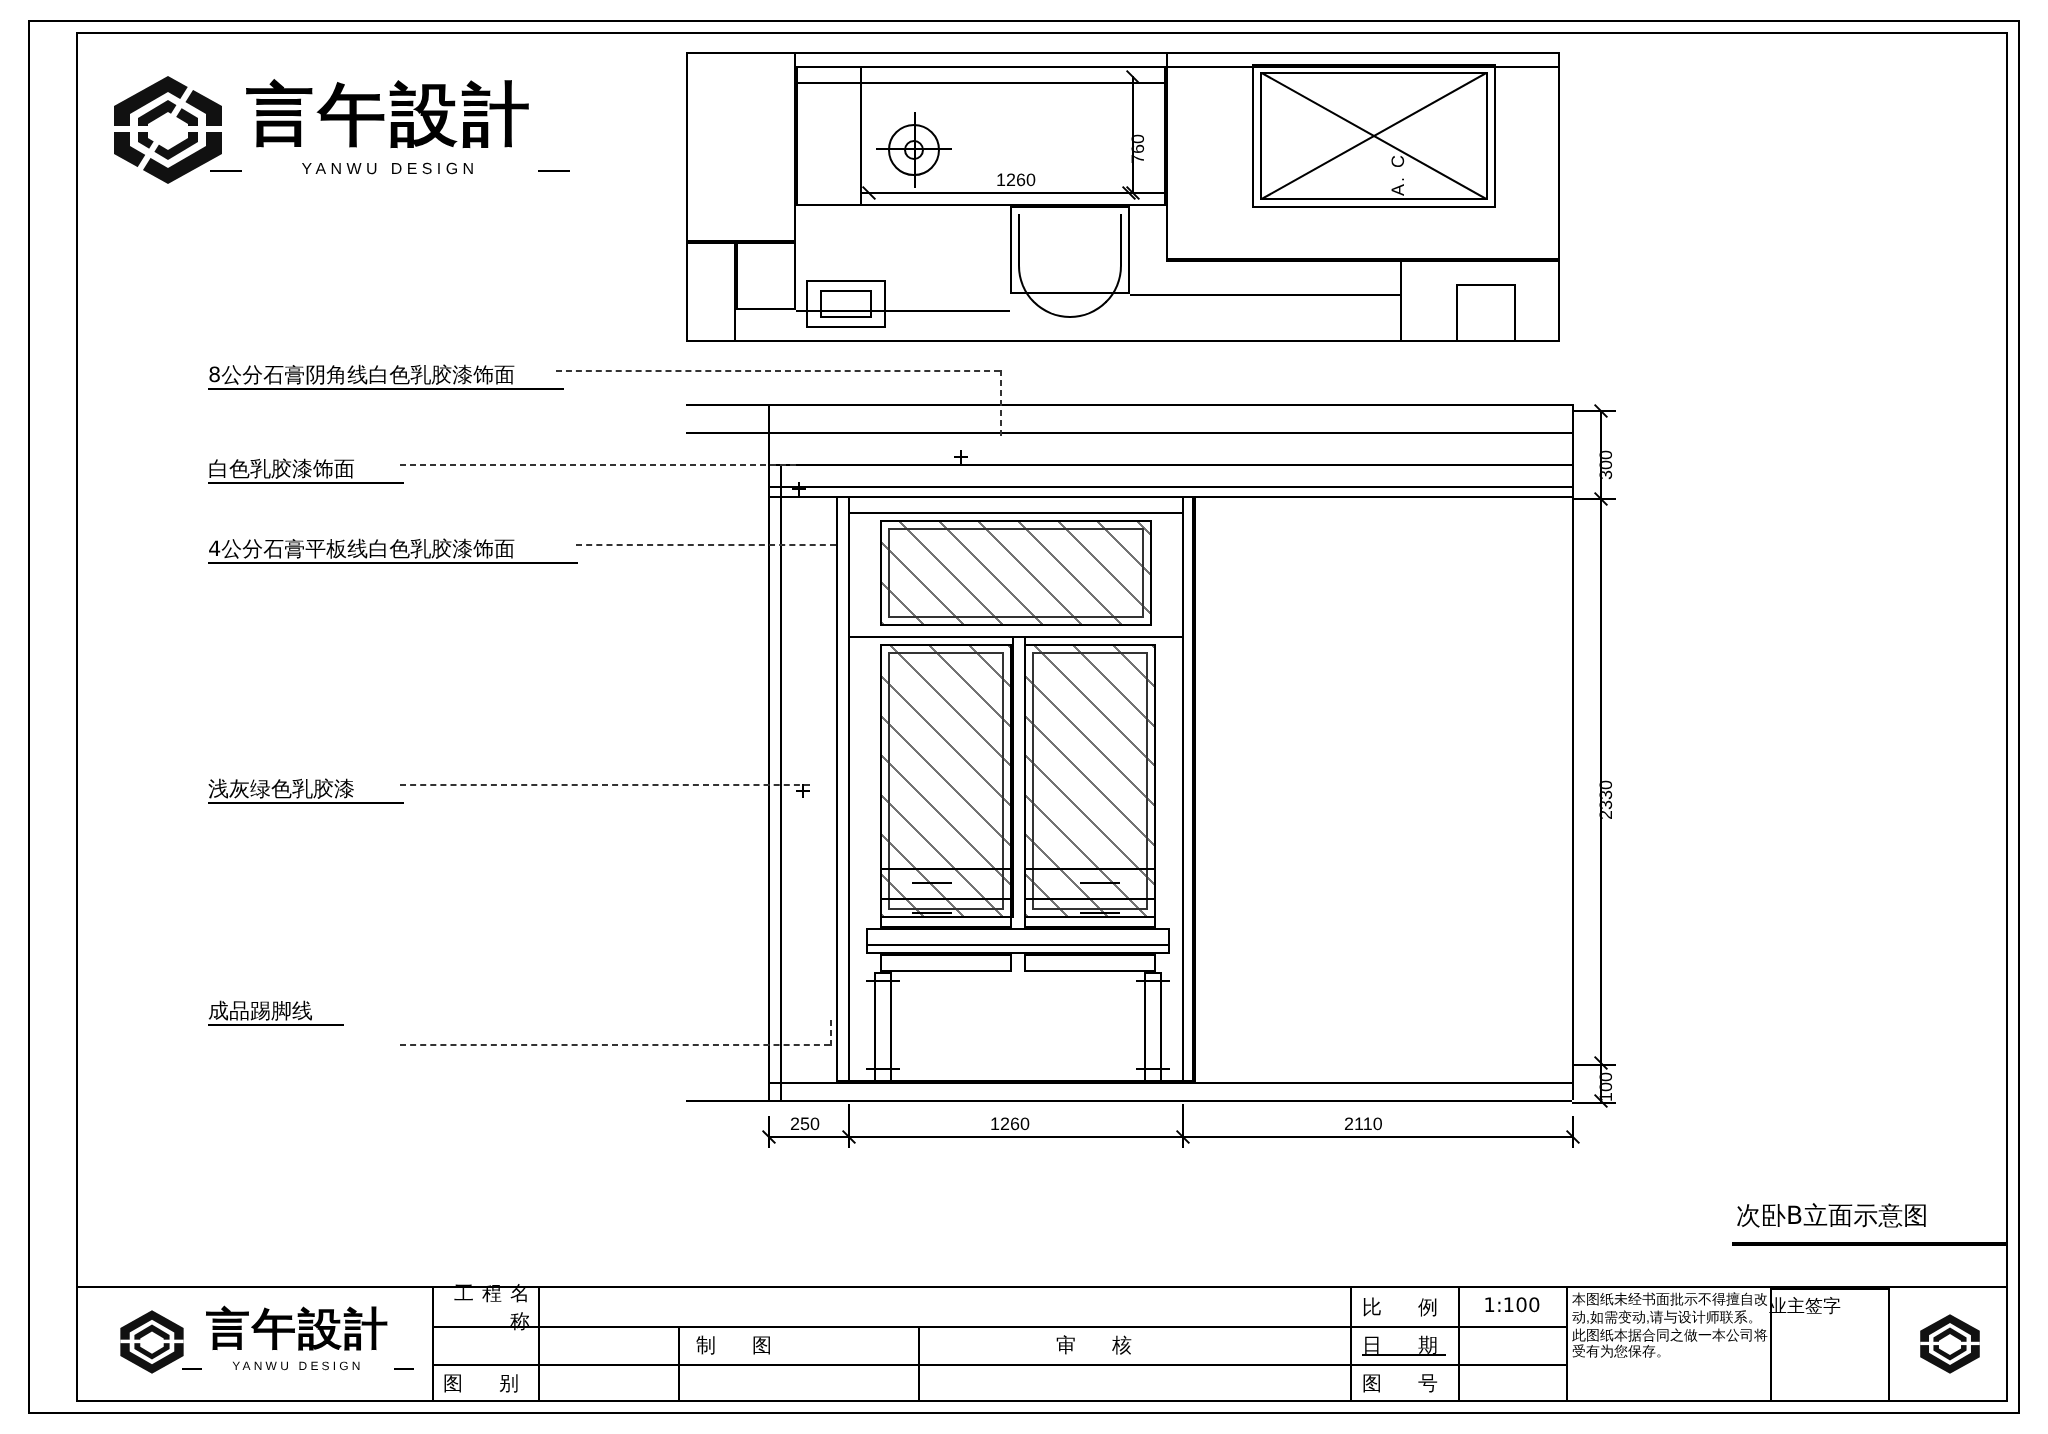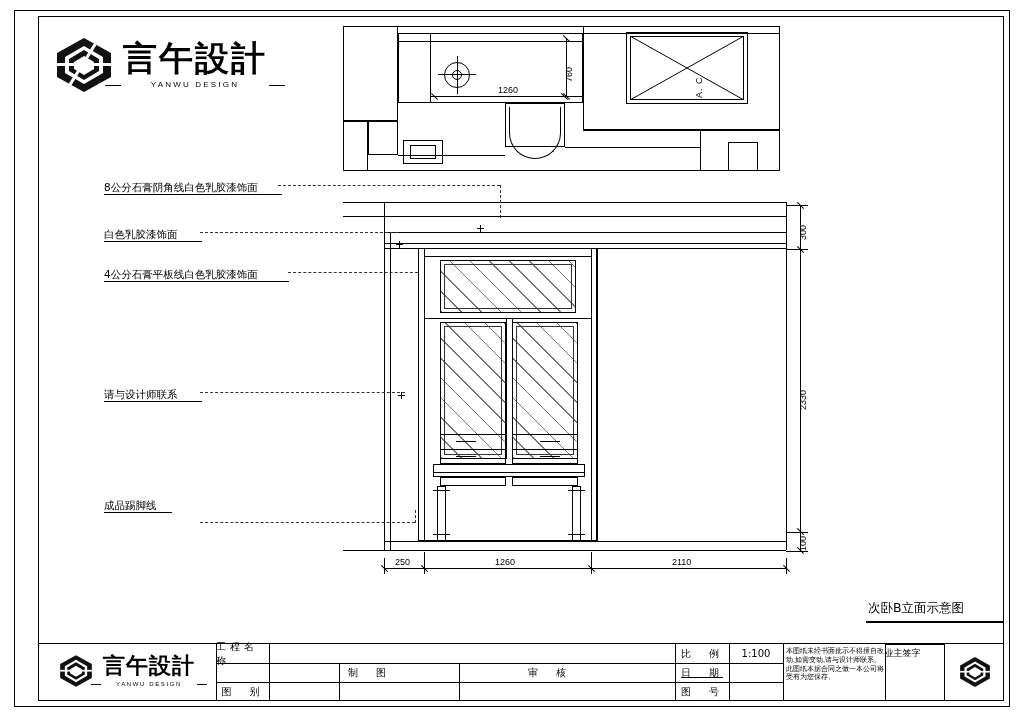--- a/index.html
+++ b/index.html
@@ -372,21 +372,21 @@
     <div class="ln hl" style="left:104px; top:194px; width:178px;"></div>
     <div class="ln hl" style="left:104px; top:241px; width:98px;"></div>
     <div class="ln hl" style="left:104px; top:281px; width:185px;"></div>
     <div class="ln hl" style="left:104px; top:401px; width:98px;"></div>
     <div class="ln hl" style="left:104px; top:512px; width:68px;"></div>
   </div>
 
   <div class="anno" style="left:104px; top:181px;">8公分石膏阴角线白色乳胶漆饰面</div>
   <div class="anno" style="left:104px; top:228px;">白色乳胶漆饰面</div>
   <div class="anno" style="left:104px; top:268px;">4公分石膏平板线白色乳胶漆饰面</div>
-  <div class="anno" style="left:104px; top:388px;">请与设计师联系</div>
+  <div class="anno" style="left:104px; top:388px;">浅灰绿色乳胶漆</div>
   <div class="anno" style="left:104px; top:499px;">成品踢脚线</div>
 
   <div>
 
     <div class="ln vl" style="left:800px; top:205px; height:45px;"></div>
     <div class="tick45" style="left:796px; top:205px;"></div>
     <div class="tick45" style="left:796px; top:249px;"></div>
     <div class="ln hl" style="left:786px; top:205px; width:22px;"></div>
     <div class="ln hl" style="left:786px; top:249px; width:22px;"></div>
     <div class="dim-v" style="left:798px; top:240px;">300</div>
@@ -445,21 +445,21 @@
           <polygon points="29,20 39,26 39,33 29,39 19,33 19,26" fill="#fff"></polygon>
           <rect x="2" y="27" width="54" height="3" fill="#fff"></rect>
         </svg>
       </div>
       <div class="logo-text">
         <div class="logo-cn logo-cn-sm">言午設計</div>
         <div class="logo-en logo-en-sm">YANWU DESIGN</div>
       </div>
     </div>
 
-    <div class="tb-cell tb-label" style="left:177px; top:0; width:53px; height:19px;">工程名称</div>
+    <div class="tb-cell tb-label" style="left:177px; top:0; width:53px; height:19px;text-align:right;">工程名称</div>
     <div class="tb-cell tb-label" style="left:177px; top:19px; width:53px; height:19px;">&nbsp;</div>
     <div class="tb-cell tb-label" style="left:177px; top:38px; width:53px; height:19px;">图　别</div>
 
     <div class="tb-cell" style="left:230px; top:0; width:406px; height:19px;"></div>
     <div class="tb-cell tb-label" style="left:300px; top:19px; width:60px; height:19px;">制　图</div>
     <div class="tb-cell" style="left:360px; top:19px; width:60px; height:19px;"></div>
     <div class="tb-cell tb-label" style="left:480px; top:19px; width:60px; height:19px;">审　核</div>
     <div class="tb-cell" style="left:540px; top:19px; width:96px; height:19px;"></div>
     <div class="tb-cell" style="left:230px; top:38px; width:406px; height:19px;"></div>
 

